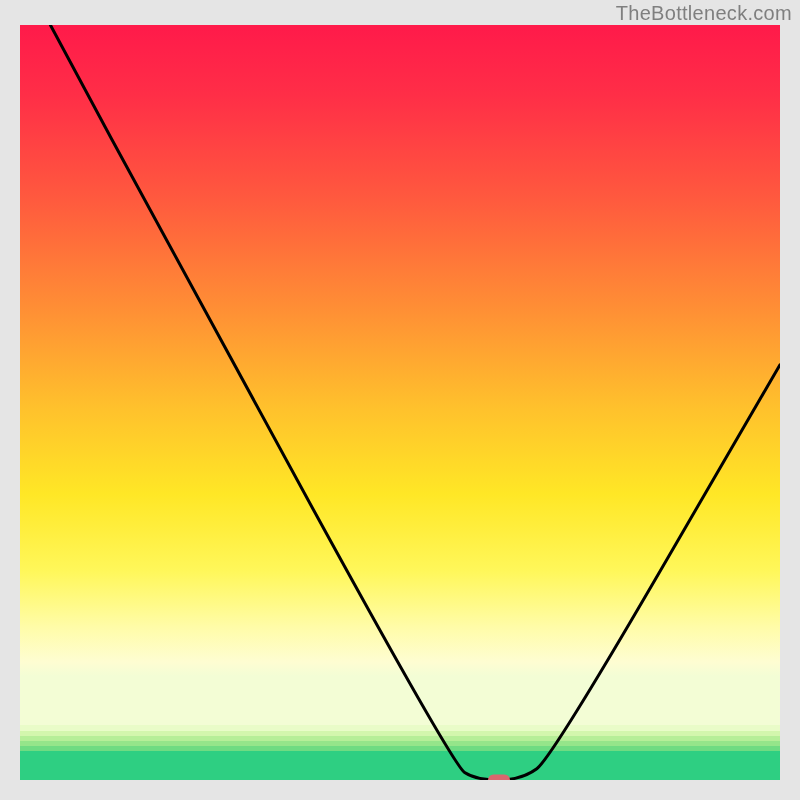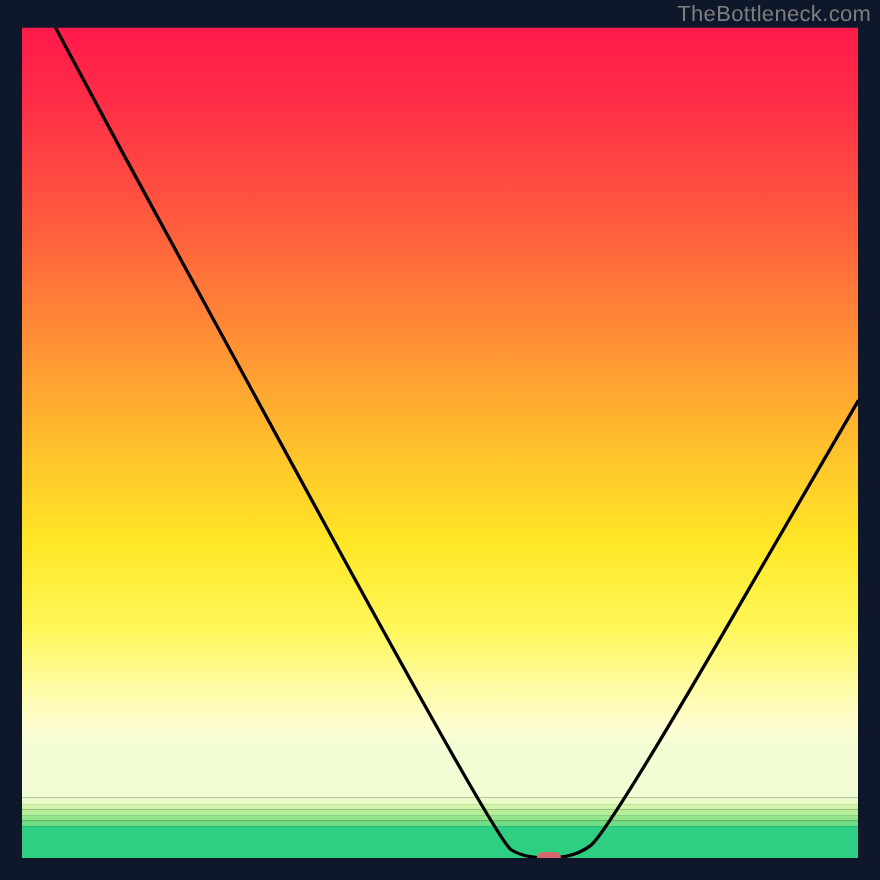--- a/index.html
+++ b/index.html
@@ -8,21 +8,21 @@
     width: 800px;
     height: 800px;
     overflow: hidden;
     background: #000;
     font-family: Arial, Helvetica, sans-serif;
   }
   .frame {
     position: relative;
     width: 800px;
     height: 800px;
-    background: #0f172a;
+    background: #e5e5e5;
   }
   .watermark {
     position: absolute;
     top: 2px;
     right: 8px;
     color: #7f7f7f;
     font-size: 20px;
     font-weight: 500;
     letter-spacing: 0.3px;
     z-index: 5;

